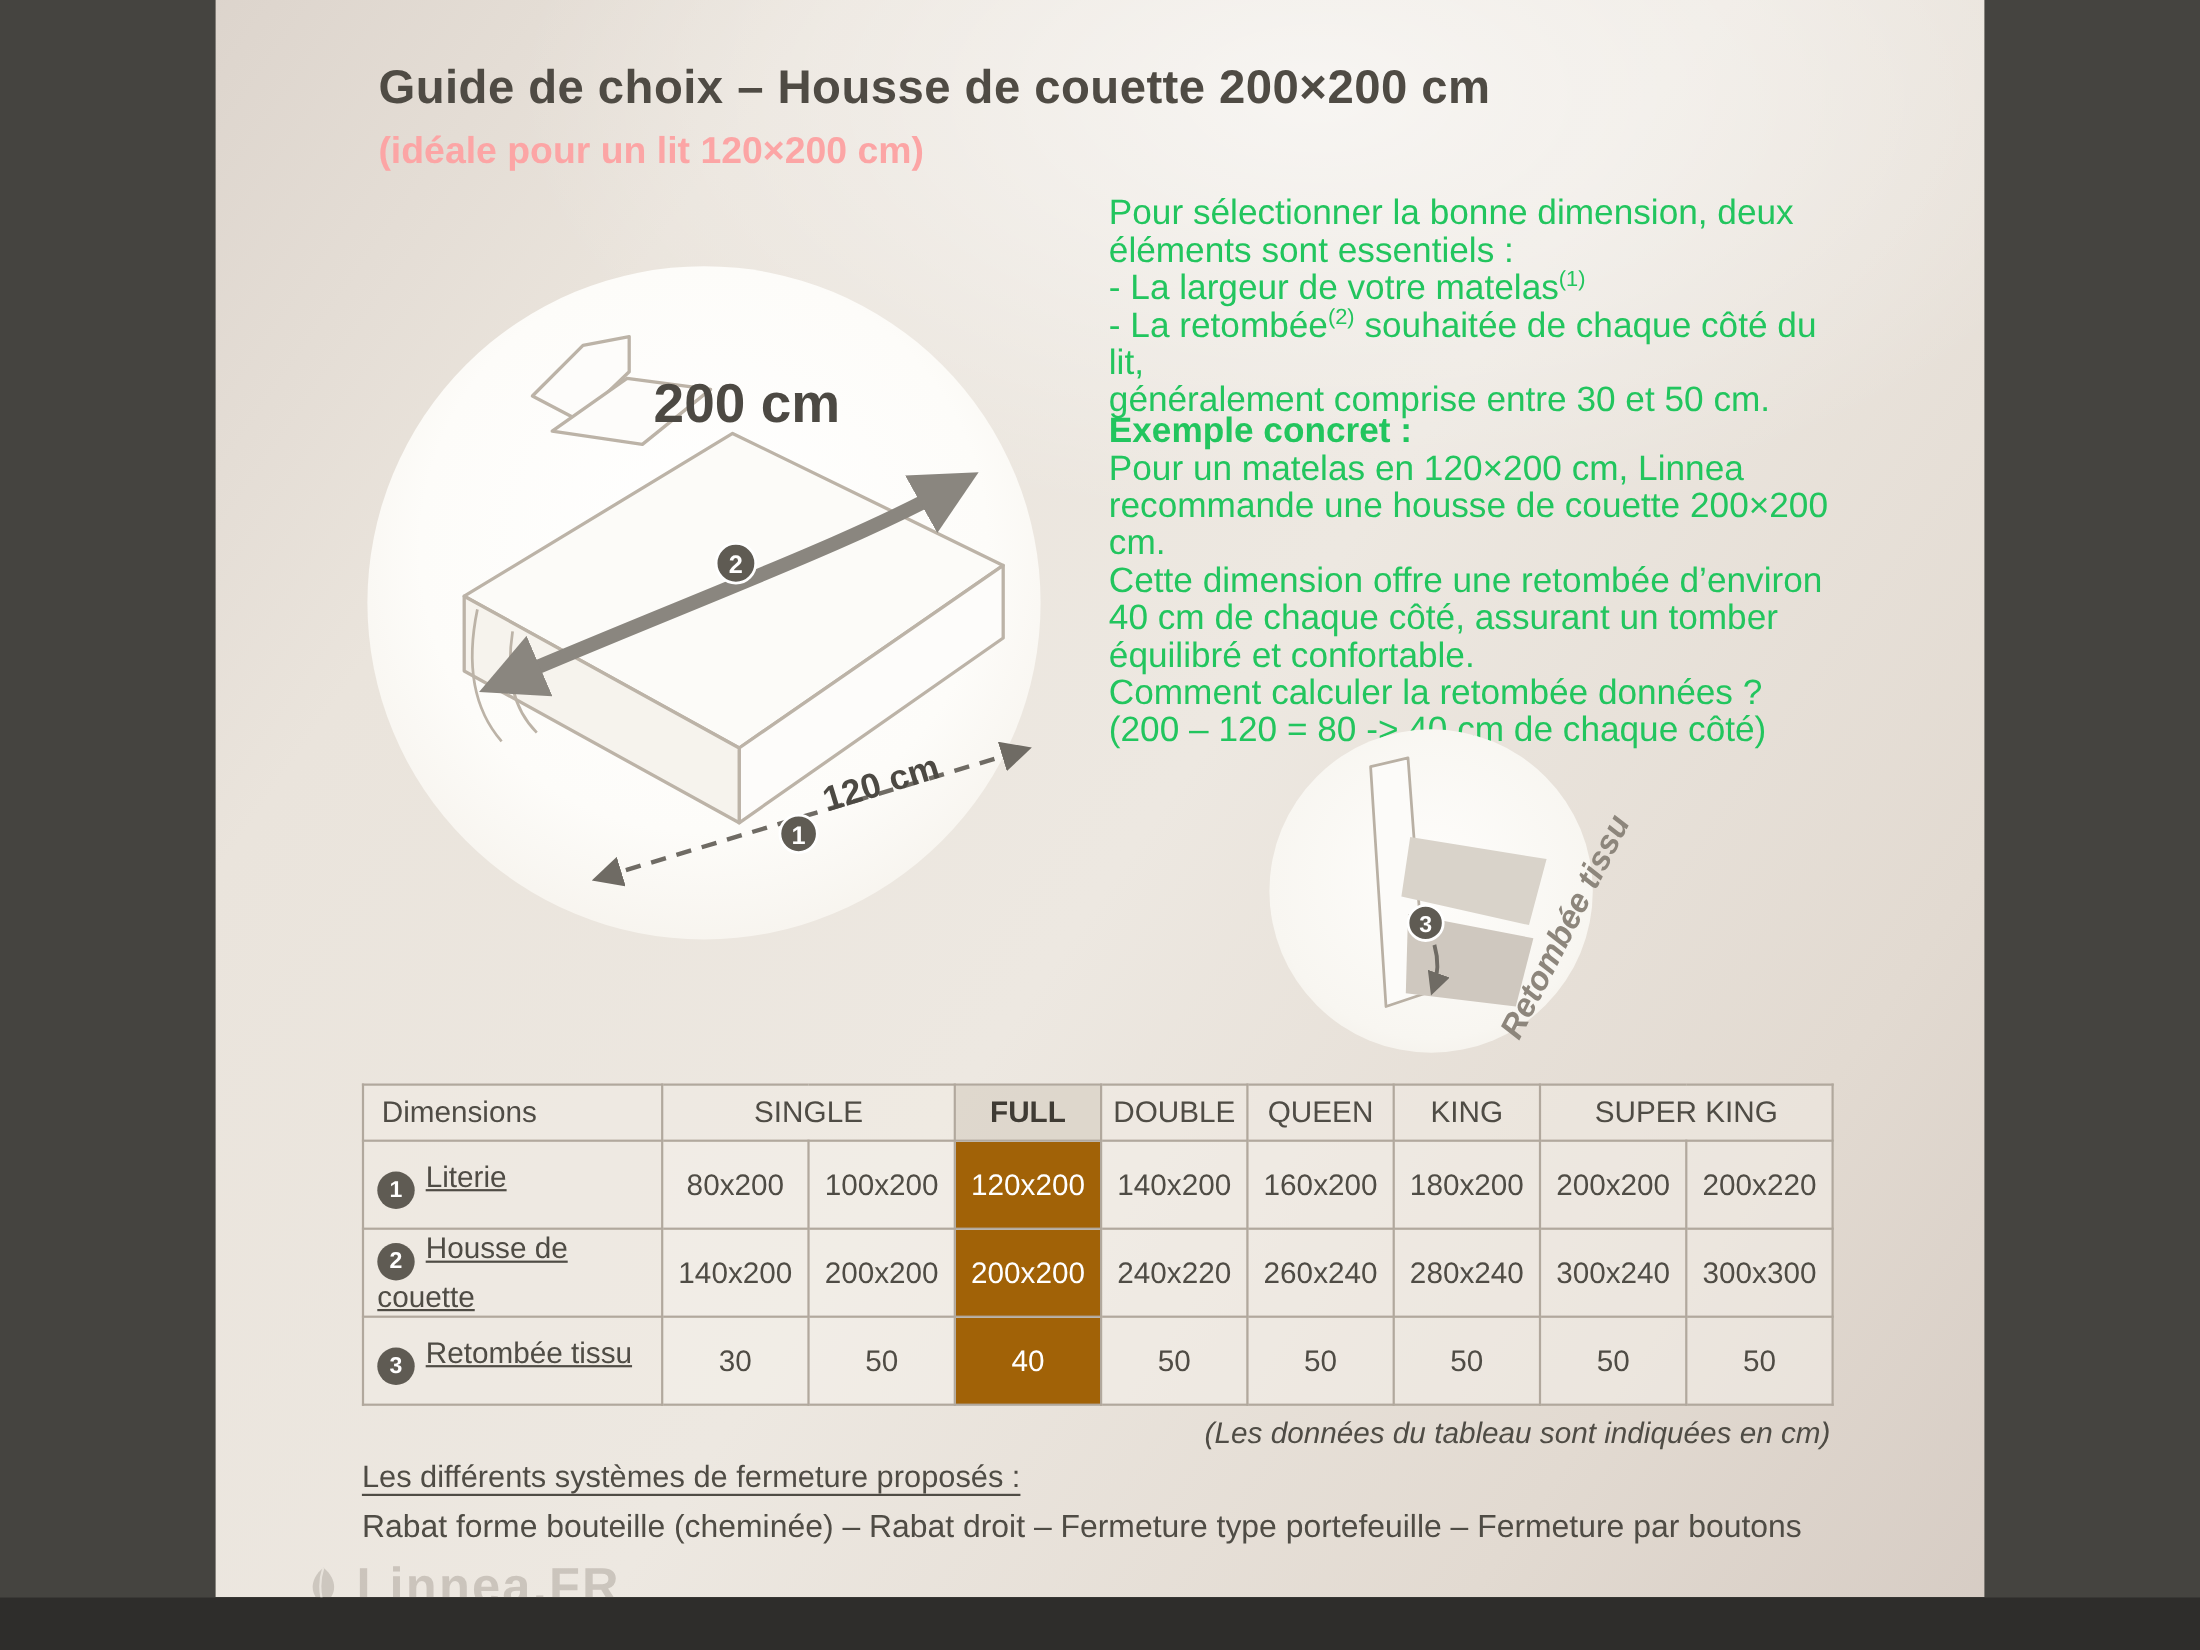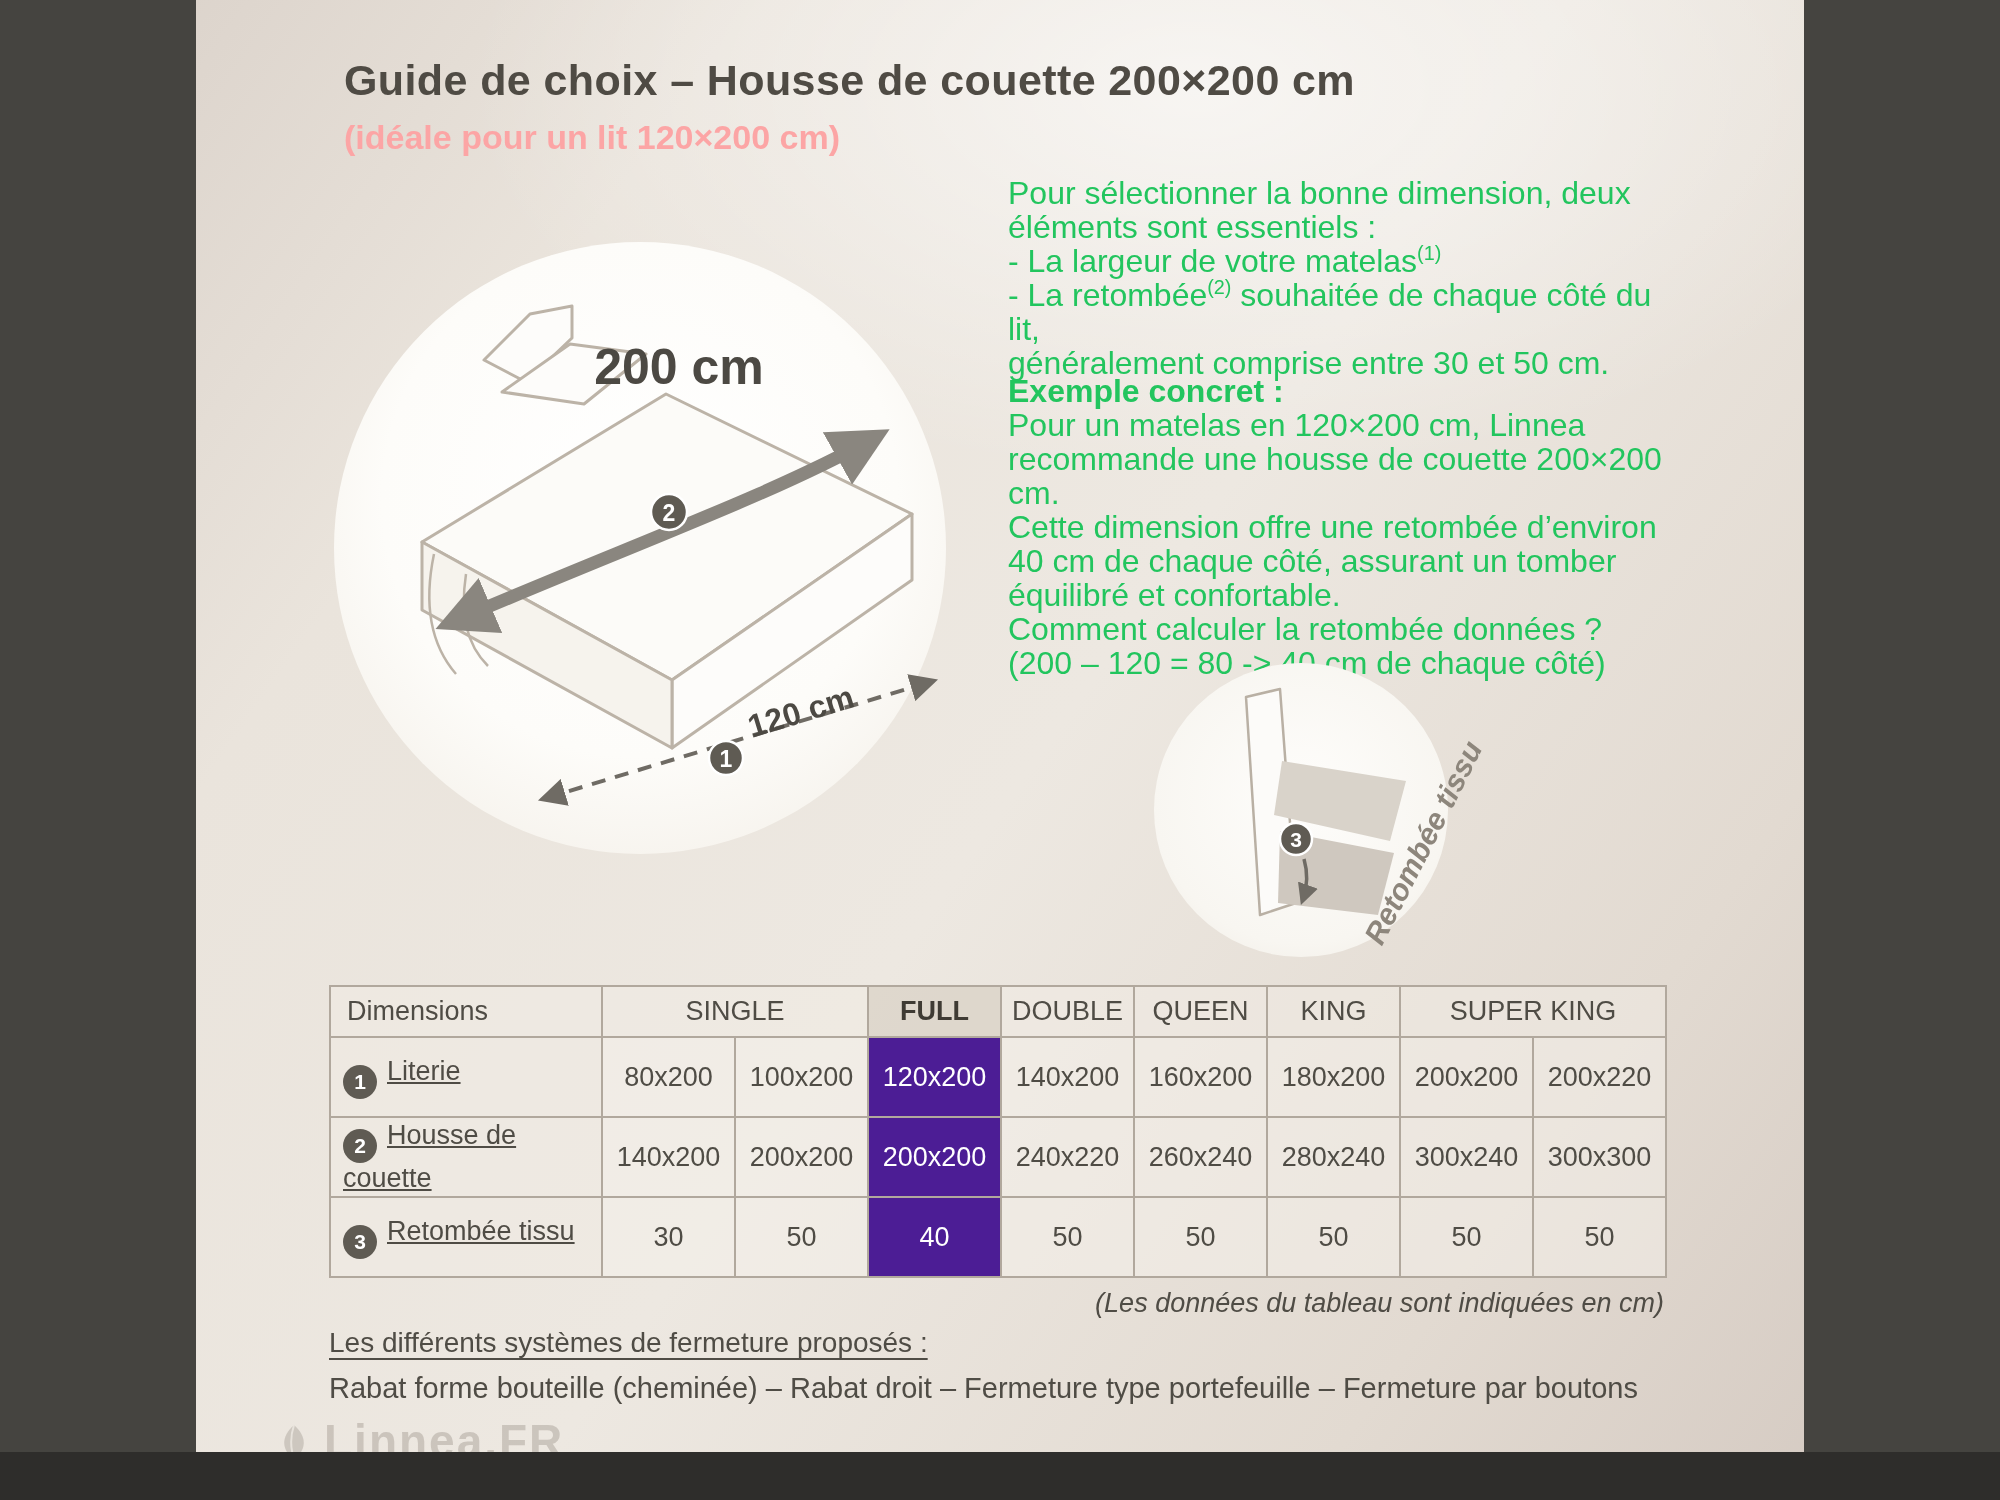--- a/index.html
+++ b/index.html
@@ -47,21 +47,21 @@
     width:1336px;font-size:27px;color:#4f4c45;
   }
   .size-table col.c-lab{width:272px;}
   .size-table col.c-val{width:133px;}
   .size-table th,.size-table td{border:2px solid #b1a89d;text-align:center;padding:0;overflow:hidden;}
   .size-table thead th{height:49px;font-weight:400;background:rgba(240,235,228,0.55);}
   .size-table th.dim{text-align:left;padding-left:16px;margin-top:32px;}
   .size-table th.full{font-weight:700;color:#3f3b34;background:rgba(214,205,192,0.60);}
   .size-table td{height:78px;background:rgba(245,241,235,0.50);}
   .size-table td.lab{text-align:left;padding-left:12px;background:rgba(240,235,228,0.55);text-decoration:underline;}
-  .size-table td.hl{background:#4c1d95;color:#ffffff;}
+  .size-table td.hl{background:#a16207;color:#ffffff;}
   .badge{
     display:inline-flex;width:34px;height:34px;border-radius:50%;background:#5f5b53;color:#fff;
     font-size:21px;font-weight:700;align-items:center;justify-content:center;margin-right:10px;
     vertical-align:-9px;
   }
 
   .note{position:absolute;right:336px;top:1288px;font-size:27px;font-style:italic;color:#4f4c45;}
   .closures-title{left:329px;top:1327px;font-size:28px;text-decoration:underline;text-underline-offset:6px;}
   .closures-line{left:329px;top:1372px;font-size:29px;}
   .watermark{

